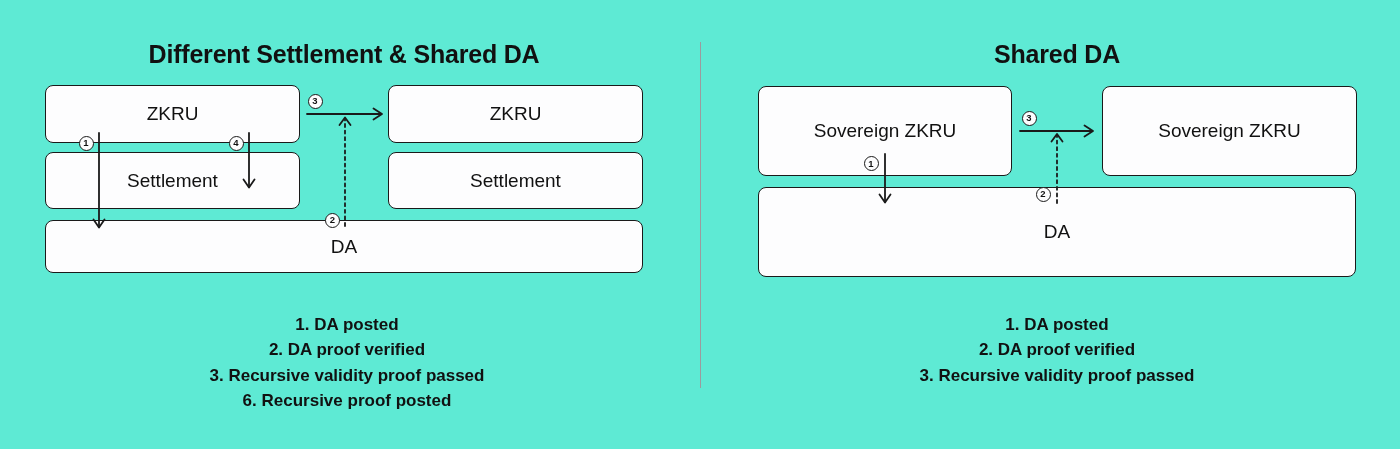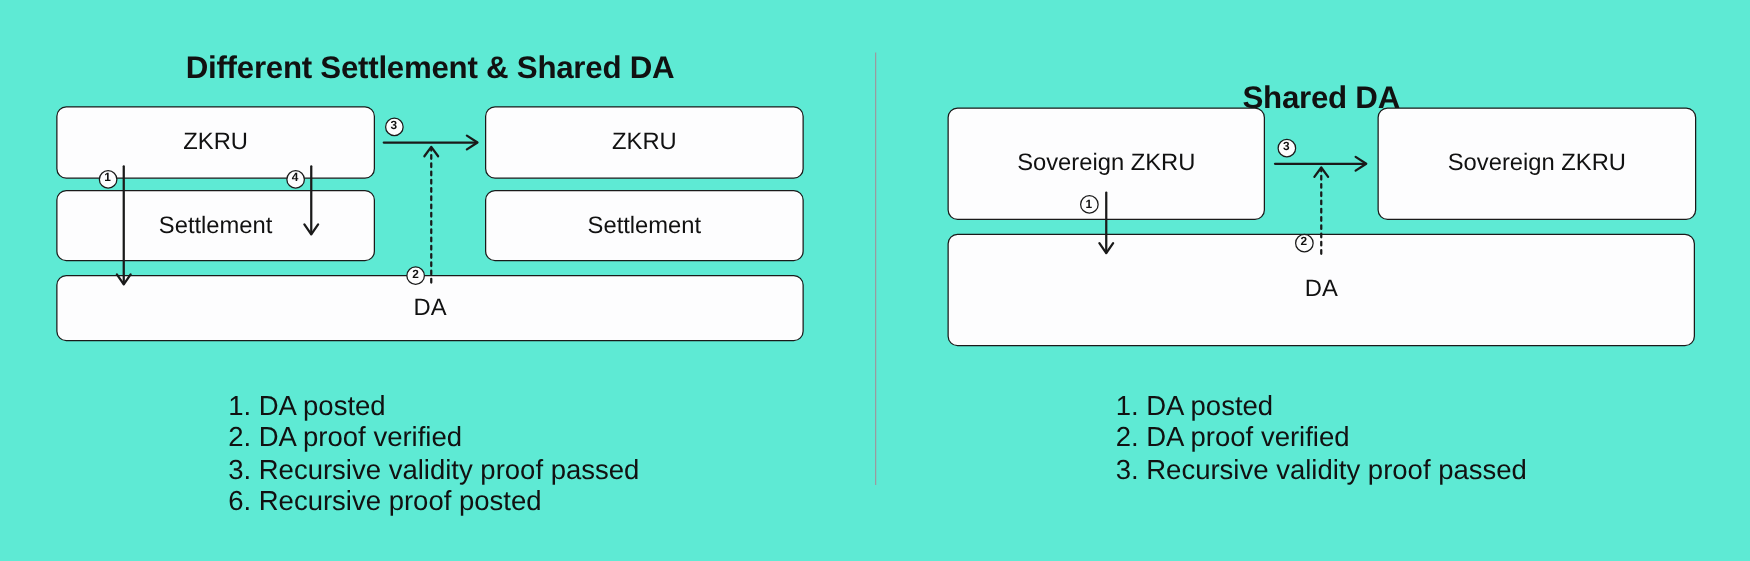--- a/index.html
+++ b/index.html
@@ -46,24 +46,25 @@
     background:#fdfdfe;
     border:1.5px solid #1a1a1a;
     border-radius:50%;
     box-sizing:border-box;
     display:flex;align-items:center;justify-content:center;
     font-size:9.5px;font-weight:600;color:#111;
     line-height:1;
   }
   .legend{
     position:absolute;
-    font-size:22px;line-height:25.3px;color:#111;
-    text-align:left;
+    font-size:17px;line-height:25.3px;color:#111;
+    text-align:center;
     transform:translateX(-50%);
     white-space:nowrap;
+    font-weight:bold;
   }
 </style>
 </head>
 <body>
 
 <div id="canvas">
 
   <div class="panel-title" style="left:344px;top:40px;">Different Settlement &amp; Shared DA</div>
 
   <div class="dbox" style="left:45px;top:85px;width:255px;height:58px;">
@@ -82,21 +83,21 @@
     <span>DA</span>
   </div>
 
   <div class="legend" style="left:347px;top:312px;">
     <div>1. DA posted</div>
     <div>2. DA proof verified</div>
     <div>3. Recursive validity proof passed</div>
     <div>6. Recursive proof posted</div>
   </div>
 
-  <div class="panel-title" style="left:1057px;top:40px;margin-top:24px;">Shared DA</div>
+  <div class="panel-title" style="left:1057px;top:40px;">Shared DA</div>
 
   <div class="dbox" style="left:758px;top:86px;width:254px;height:90px;">
     <span>Sovereign ZKRU</span>
   </div>
   <div class="dbox" style="left:1102px;top:86px;width:255px;height:90px;">
     <span>Sovereign ZKRU</span>
   </div>
   <div class="dbox" style="left:758px;top:187px;width:598px;height:90px;">
     <span>DA</span>
   </div>

